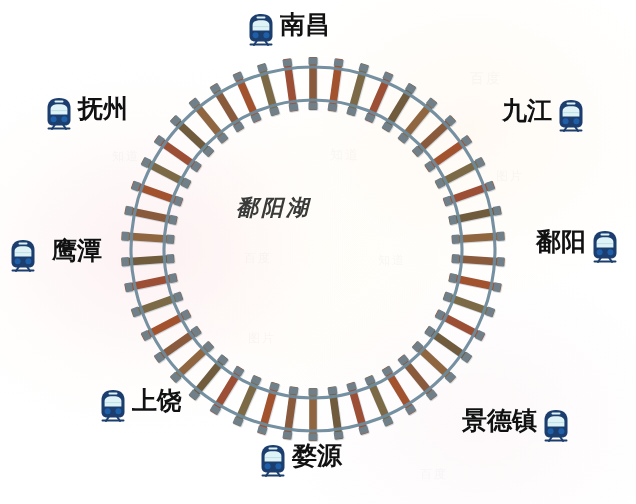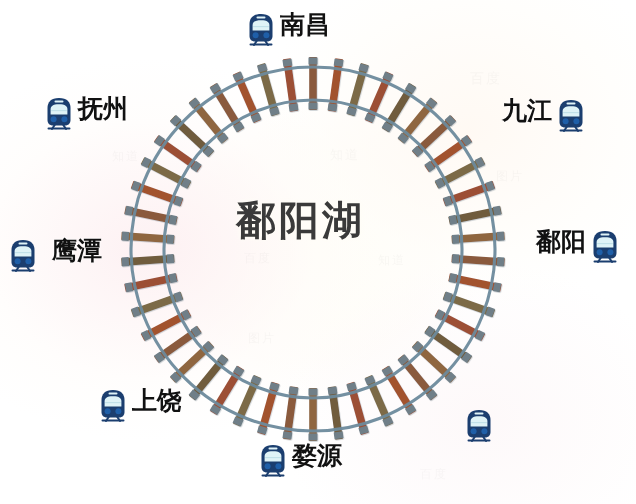--- a/index.html
+++ b/index.html
@@ -61,27 +61,28 @@
     text-shadow: 0 0 2px #ffffff, 0 0 3px #ffffff;
   }
   .train-icon {
     display: block;
     width: 34px;
     height: 36px;
     flex: 0 0 auto;
   }
   .lake-label {
     position: absolute;
-    font-size: 40px;
+    font-size: 22px;
     font-weight: 700;
     color: #3a3a3a;
     letter-spacing: 3px;
     font-family: "DejaVu Sans", "Liberation Sans", sans-serif;
     text-shadow: 0 0 3px #fffdf6, 0 0 6px #fffdf6;
     white-space: nowrap;
+    font-style: italic;
   }
 </style>
 </head>
 <body>
 
 <div id="stage">
 
   <svg id="ringsvg" viewBox="0 0 636 504" xmlns="http://www.w3.org/2000/svg">
     <defs>
       <filter id="softshadow" x="-20%" y="-20%" width="140%" height="140%">
@@ -291,20 +292,21 @@
         <svg class="train-icon" viewBox="0 0 34 36" xmlns="http://www.w3.org/2000/svg">
           <path d="M6.5 32.5 L27.5 32.5" stroke="#1b3e6f" stroke-width="2" stroke-linecap="round" fill="none"></path>
           <path d="M14 27 L10 33 M20 27 L24 33" stroke="#1b3e6f" stroke-width="2" stroke-linecap="round" fill="none"></path>
           <path d="M17 2 C9 2 5.5 6 5.5 12 L5.5 24 C5.5 27.4 7.6 29.5 11 29.5 L23 29.5 C26.4 29.5 28.5 27.4 28.5 24 L28.5 12 C28.5 6 25 2 17 2 Z" fill="#1b3e6f"></path>
           <rect x="12.5" y="4.6" width="9" height="1.9" rx="0.95" fill="#dff3f7"></rect>
           <path d="M17 8.2 C10.6 8.2 8.6 10.2 8.6 13.4 L8.6 18.4 L25.4 18.4 L25.4 13.4 C25.4 10.2 23.4 8.2 17 8.2 Z" fill="#dff3f7"></path>
           <path d="M9.2 14.6 L24.8 14.6" stroke="#bfe0e8" stroke-width="1.1"></path>
           <circle cx="11.6" cy="23.3" r="3.0" fill="#1f5fa8"></circle>
           <circle cx="22.4" cy="23.3" r="3.0" fill="#1f5fa8"></circle>
         </svg>
+        <span class="station-label">景德镇</span>
       </div>
       <div class="station" style="left: 256px; top: 443px;">
         <svg class="train-icon" viewBox="0 0 34 36" xmlns="http://www.w3.org/2000/svg">
           <path d="M6.5 32.5 L27.5 32.5" stroke="#1b3e6f" stroke-width="2" stroke-linecap="round" fill="none"></path>
           <path d="M14 27 L10 33 M20 27 L24 33" stroke="#1b3e6f" stroke-width="2" stroke-linecap="round" fill="none"></path>
           <path d="M17 2 C9 2 5.5 6 5.5 12 L5.5 24 C5.5 27.4 7.6 29.5 11 29.5 L23 29.5 C26.4 29.5 28.5 27.4 28.5 24 L28.5 12 C28.5 6 25 2 17 2 Z" fill="#1b3e6f"></path>
           <rect x="12.5" y="4.6" width="9" height="1.9" rx="0.95" fill="#dff3f7"></rect>
           <path d="M17 8.2 C10.6 8.2 8.6 10.2 8.6 13.4 L8.6 18.4 L25.4 18.4 L25.4 13.4 C25.4 10.2 23.4 8.2 17 8.2 Z" fill="#dff3f7"></path>
           <path d="M9.2 14.6 L24.8 14.6" stroke="#bfe0e8" stroke-width="1.1"></path>
           <circle cx="11.6" cy="23.3" r="3.0" fill="#1f5fa8"></circle>

